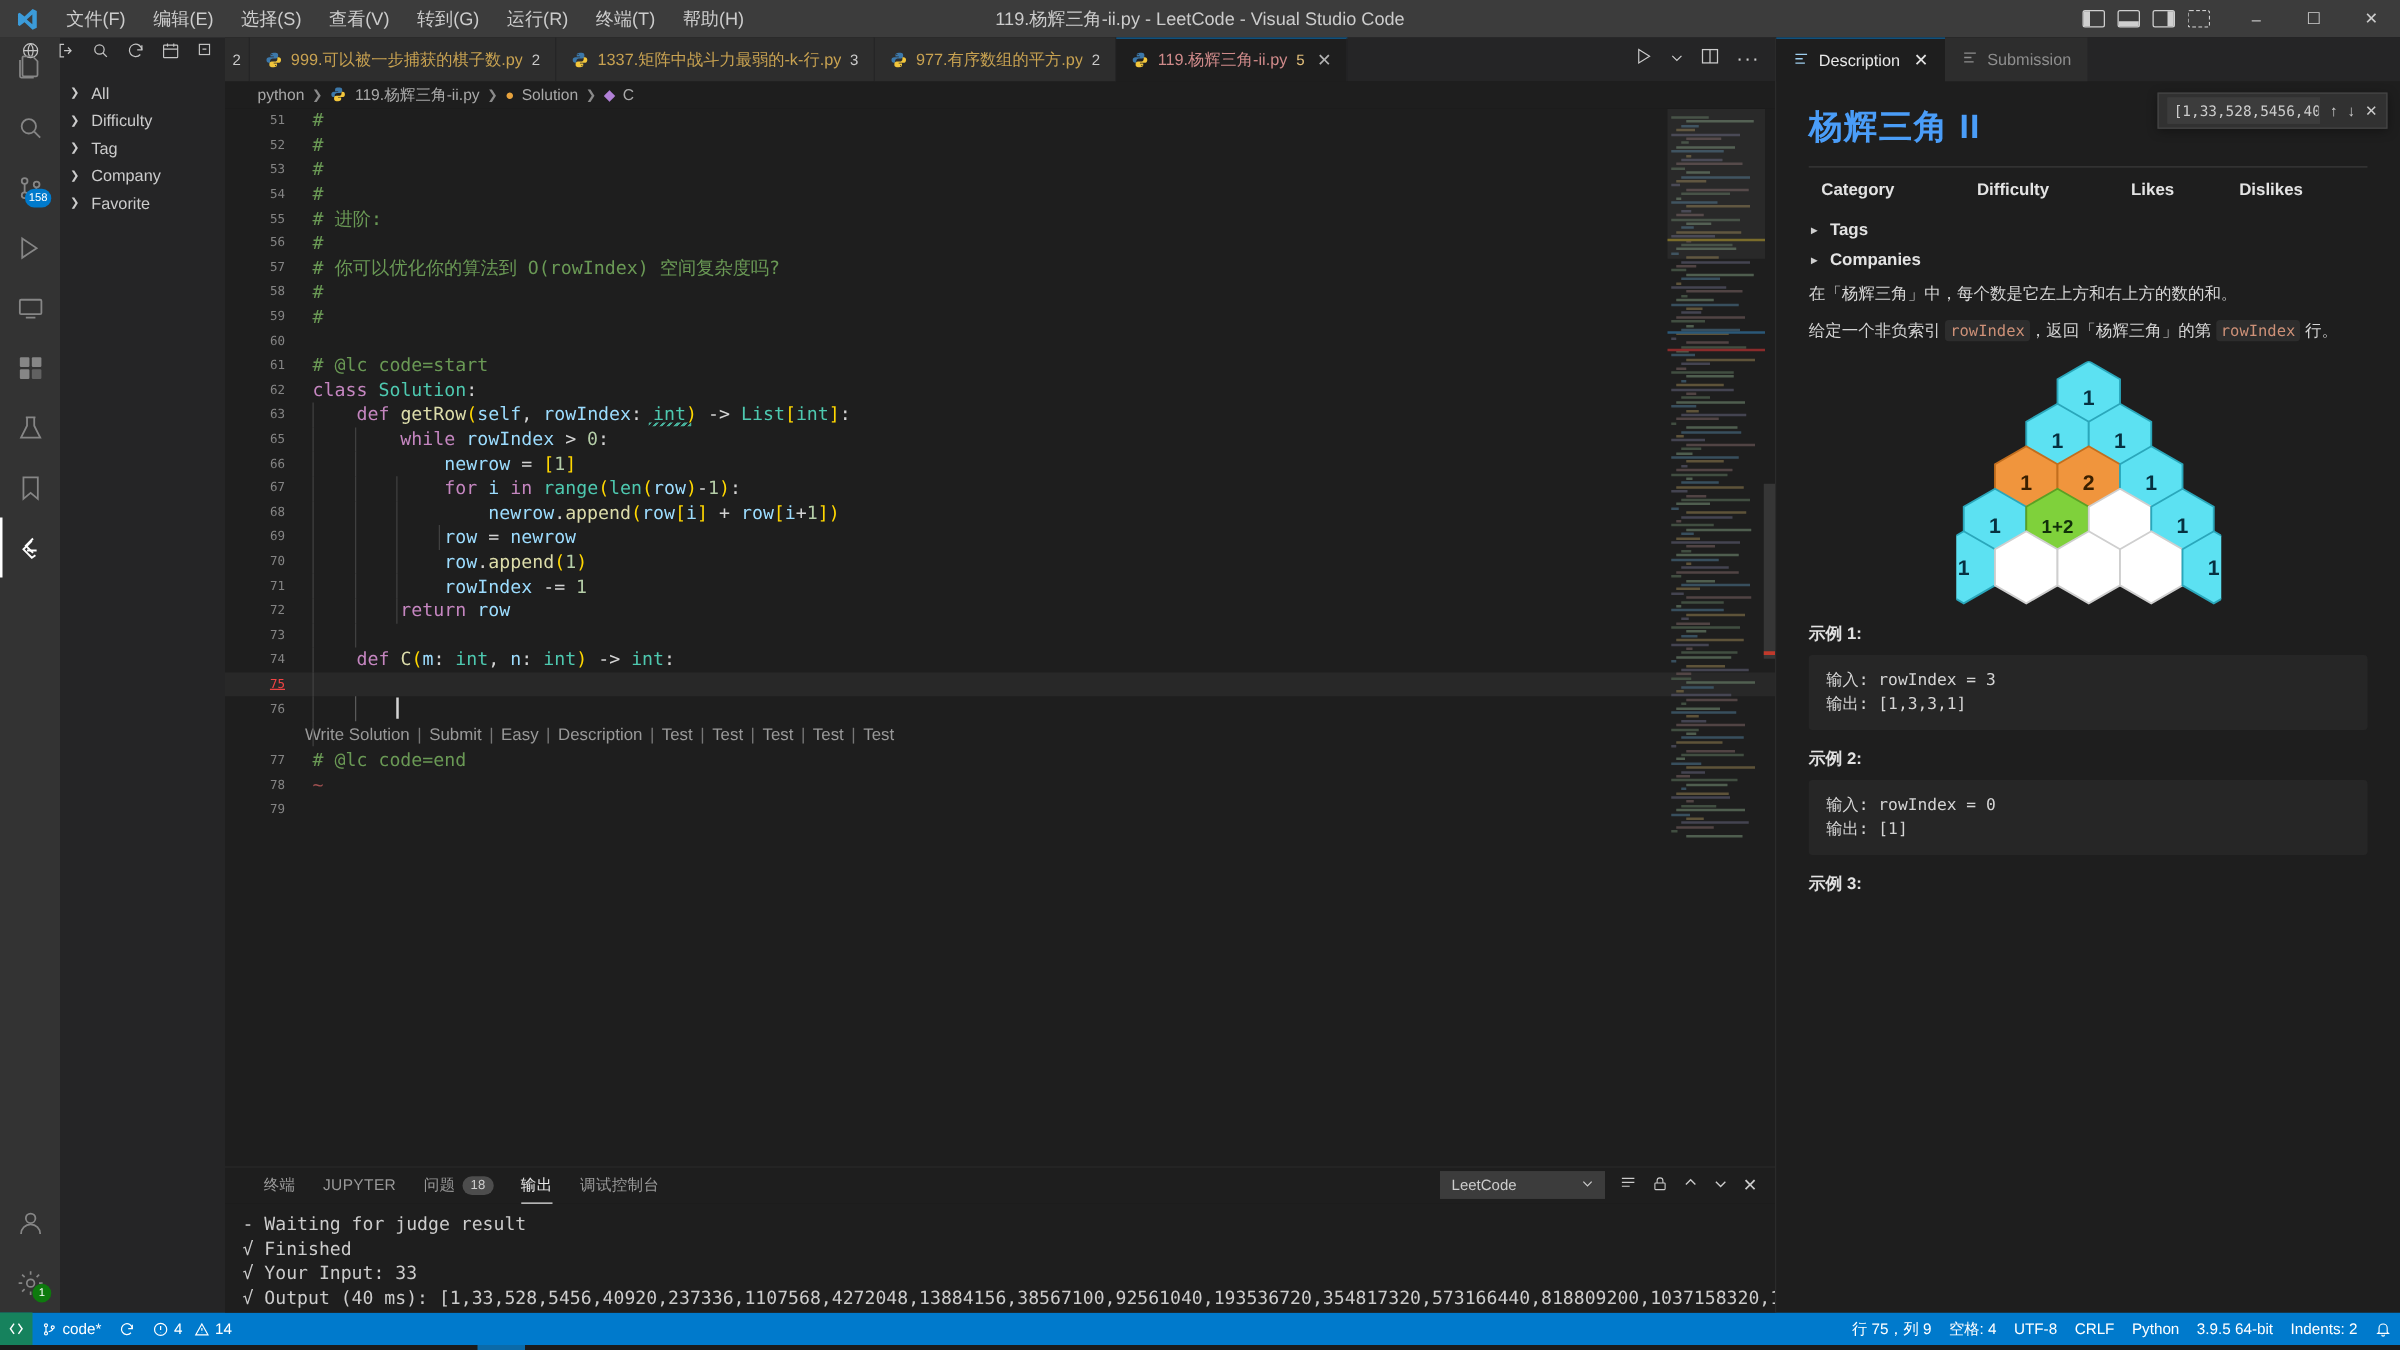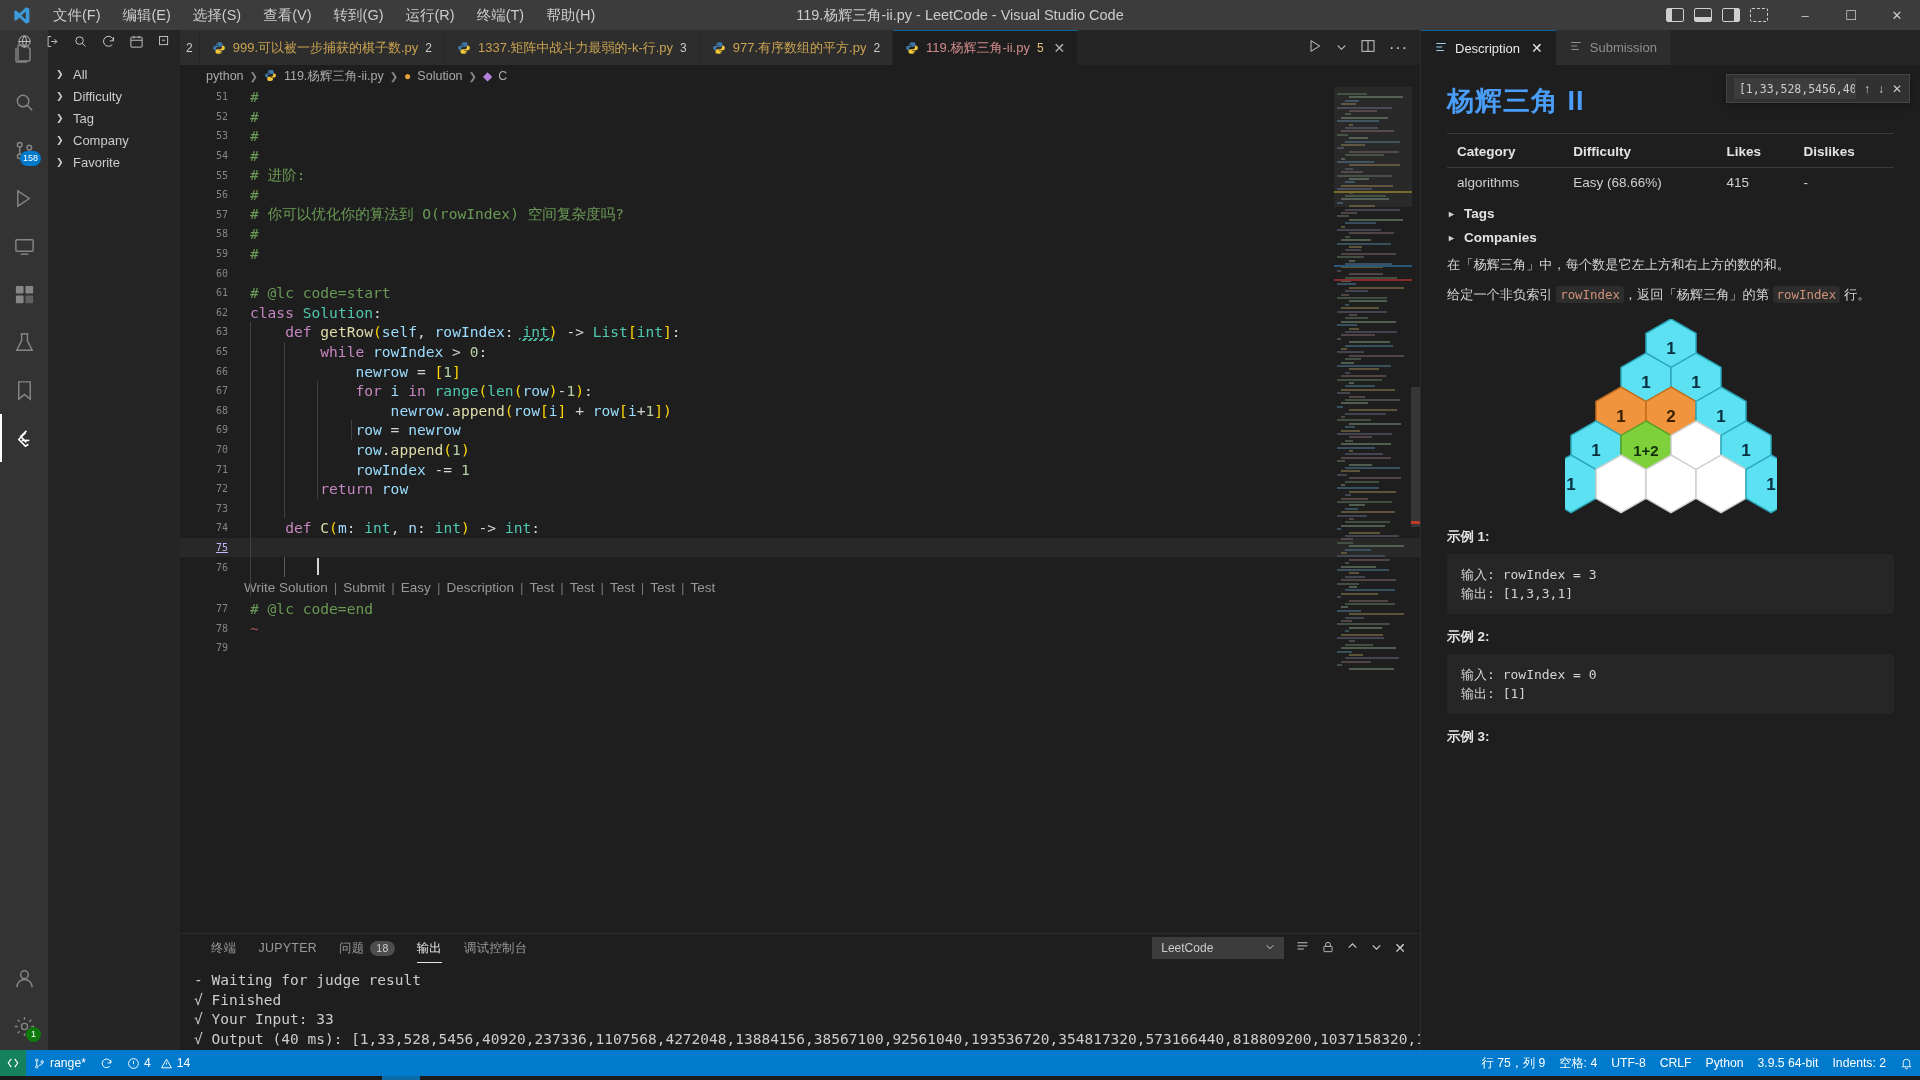--- a/index.html
+++ b/index.html
@@ -61,21 +61,21 @@
 
   #breadcrumb { height:22px; display:flex; align-items:center; gap:6px; padding-left:26px;
      font-size:12.5px; color:#a9a9a9; background:#1e1e1e; }
   #breadcrumb .sep { color:#8a8a8a; font-size:10px; }
 
   #codearea { flex:1 1 auto; position:relative; overflow:hidden; background:#1e1e1e; }
   #codeinner { position:relative; }
   .cline { height:19.6px; display:flex; align-items:center; font-size:14.6px; }
   .lnum { width:48px; text-align:right; padding-right:22px; color:#858585; flex:0 0 70px;
      font-size:10px; }
-  .lnum.cur { color:#c4b5fd;text-decoration:underline; }
+  .lnum.cur { color:#ef4444;text-decoration:underline; }
   .ctext { white-space:pre; color:#d4d4d4; }
   .cline.curline { background:#282828; }
   .cline.curline .ctext { border:none; }
   #codelens { height:22px; display:flex; align-items:center; padding-left:64px;
      font-size:13.5px; color:#999999; }
 
   
   .ig { position:absolute; width:1px; background:#404040; }
   .igA { background:#5a5a5a; }
 
@@ -842,26 +842,20 @@
       <div id="lctitle">杨辉三角 II</div>
       <hr class="lcrule">
       <table class="meta">
         <tbody>
             <tr>
           <th>Category</th>
           <th>Difficulty</th>
           <th>Likes</th>
           <th>Dislikes</th>
         </tr>
-        <tr>
-          <td>algorithms</td>
-          <td>Easy (68.66%)</td>
-          <td>415</td>
-          <td>-</td>
-        </tr>
       </tbody>
         </table>
 
       <div class="collap">
         <span class="ar">►</span>
         <span>Tags</span>
       </div>
       <div class="collap">
         <span class="ar">►</span>
         <span>Companies</span>
@@ -967,21 +961,21 @@
           <path d="M9 5l-5 7 5 7M15 5l5 7-5 7"></path>
         </svg>
     </div>
     <div class="si">
       <svg width="13" height="13" viewBox="0 0 24 24" fill="none" stroke="#fff" stroke-width="1.8">
           <circle cx="7" cy="6" r="2.2"></circle>
           <circle cx="7" cy="18" r="2.2"></circle>
           <circle cx="17" cy="9" r="2.2"></circle>
           <path d="M7 8.2v7.6M17 11.2c0 3-3 3.4-6 4.2"></path>
         </svg>
-      <span>range*</span>
+      <span>code*</span>
     </div>
     <div class="si">
       <svg width="13" height="13" viewBox="0 0 24 24" fill="none" stroke="#fff" stroke-width="1.8">
           <path d="M20 11a8 8 0 1 0-2 6"></path>
           <path d="M20 5v6h-6"></path>
         </svg>
     </div>
     <div class="si">
       <svg width="13" height="13" viewBox="0 0 24 24" fill="none" stroke="#fff" stroke-width="1.8">
           <circle cx="12" cy="12" r="9"></circle>

